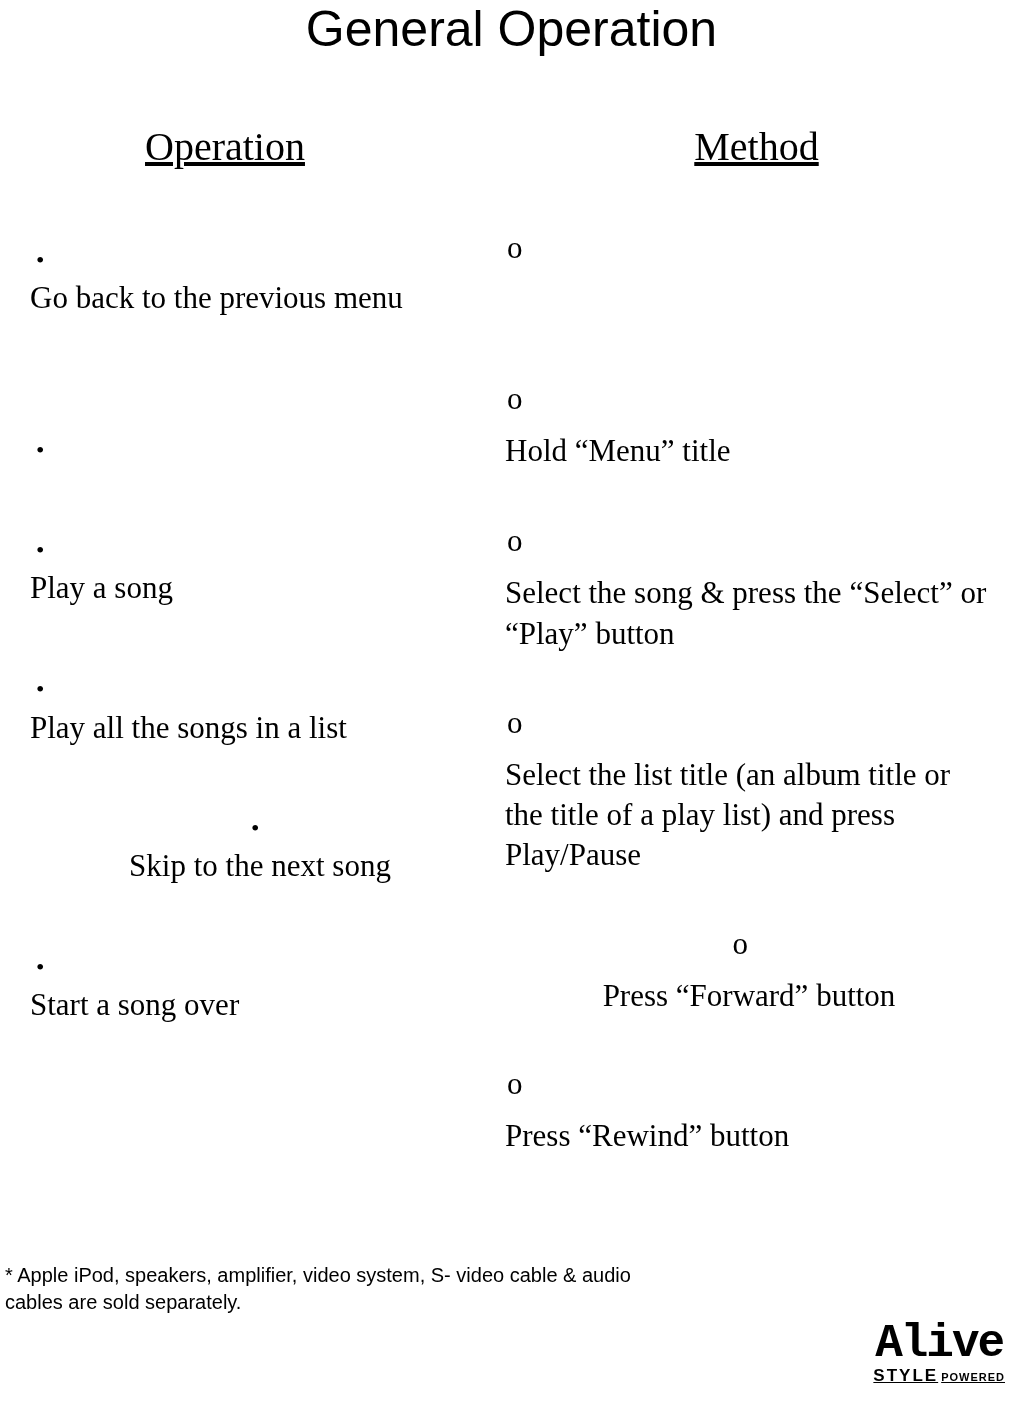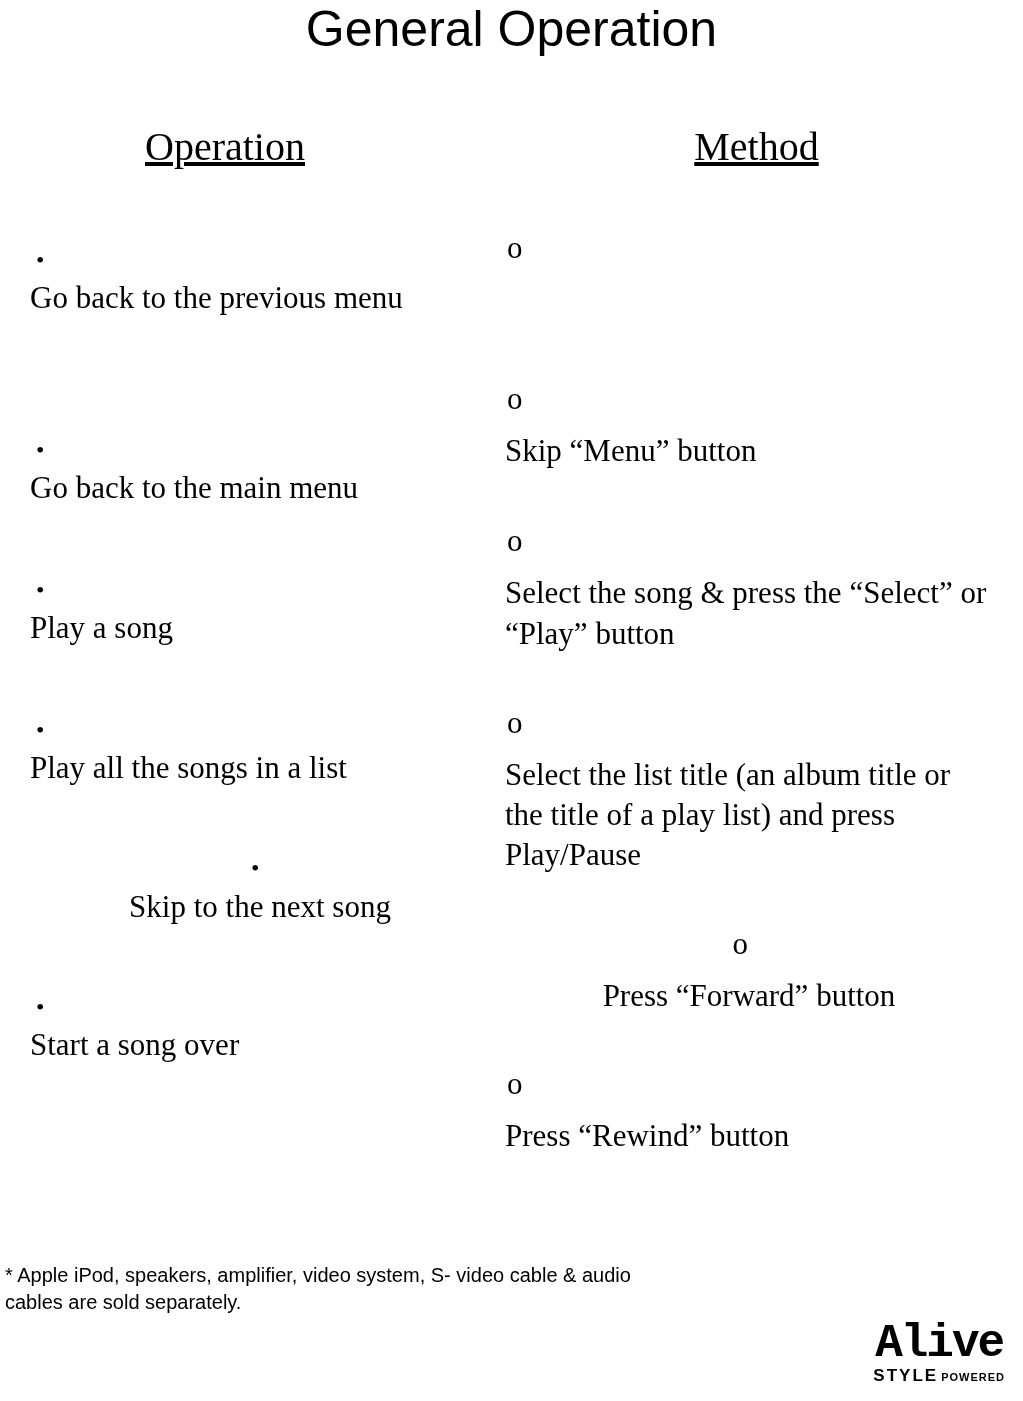--- a/index.html
+++ b/index.html
@@ -115,20 +115,21 @@
       font-weight: 900;
       letter-spacing: -2px;
       line-height: 0.85;
     }
     .logo-bottom {
       font-family: Arial, Helvetica, sans-serif;
       font-size: 17px;
       font-weight: 900;
       letter-spacing: 2px;
       margin-top: 2px;
+      text-decoration: underline;
     }
     .logo-bottom .pwr {
       font-size: 11px;
       letter-spacing: 1px;
       margin-left: 3px;
     }
   </style>
 </head>
 <body>
 
@@ -137,21 +138,20 @@
 <div class="columns">
   <div class="col left">
     <h2 class="col-heading">Operation</h2>
 
     <div class="item gap-0">
       <span class="bullet-dot"></span>
       <span class="item-text">Go back to the previous menu</span>
     </div>
     <div class="item gap-1">
       <span class="bullet-dot"></span>
-      <span class="item-text">Go back to the main menu</span>
     </div>
     <div class="item gap-2">
       <span class="bullet-dot"></span>
       <span class="item-text">Play a song</span>
     </div>
     <div class="item gap-3">
       <span class="bullet-dot"></span>
       <span class="item-text">Play all the songs in a list</span>
     </div>
     <div class="item gap-4">
@@ -165,21 +165,21 @@
   </div>
 
   <div class="col right">
     <h2 class="col-heading">Method</h2>
 
     <div class="item gap-0">
       <span class="bullet-o">o</span>
     </div>
     <div class="item gap-1">
       <span class="bullet-o">o</span>
-      <span class="item-text">Skip “Menu” button</span>
+      <span class="item-text">Hold “Menu” title</span>
     </div>
     <div class="item gap-2">
       <span class="bullet-o">o</span>
       <span class="item-text">Select the song &amp; press the “Select” or “Play” button</span>
     </div>
     <div class="item gap-3">
       <span class="bullet-o">o</span>
       <span class="item-text">Select the list title (an album title or the title of a play list) and press Play/Pause</span>
     </div>
     <div class="item gap-4">

